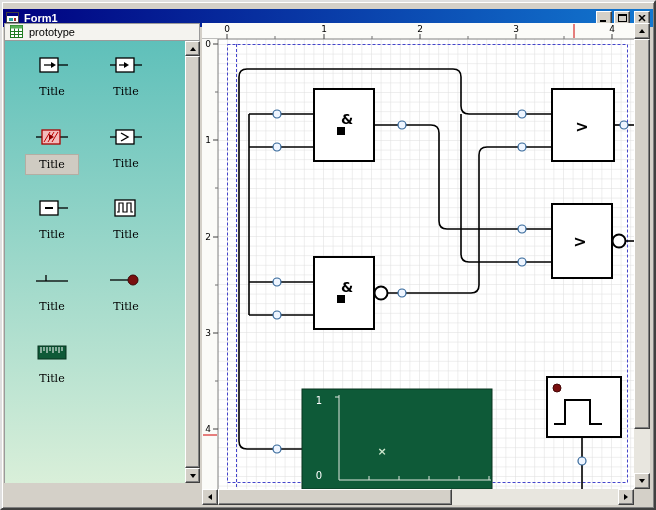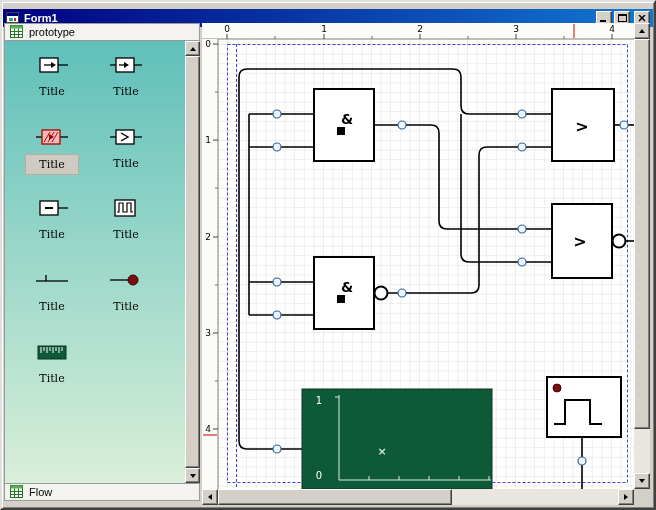--- a/index.html
+++ b/index.html
@@ -200,28 +200,20 @@
     <div class="pal-sb">
       <div class="btn3d sb-btn">
           <div class="arr-up"></div>
         </div>
       <div class="pal-thumb"></div>
       <div class="btn3d sb-btn bottom">
           <div class="arr-down"></div>
         </div>
     </div>
 
-    <div class="bar footer">
-      <svg width="14" height="14">
-        <rect x="0.5" y="0.5" width="12" height="12" fill="#fff" stroke="#1f7a1f"></rect>
-        <rect x="0.5" y="0.5" width="12" height="3" fill="#58b058"></rect>
-        <path d="M4.5,3.5 V12.5 M8.5,3.5 V12.5 M0.5,6.5 H12.5 M0.5,9.5 H12.5" stroke="#1f7a1f" fill="none"></path>
-      </svg>
-      <span>Flow</span>
-    </div>
 
   </div>
 
   <div class="canvas-area">
 
     <svg class="schematic" width="432" height="466">
       <defs>
         <pattern id="grid" width="9.6" height="9.6" patternUnits="userSpaceOnUse" x="25" y="21">
           <path d="M 9.6 0 L 0 0 0 9.6" fill="none" stroke="#dddddd" stroke-width="1"></path>
         </pattern>

